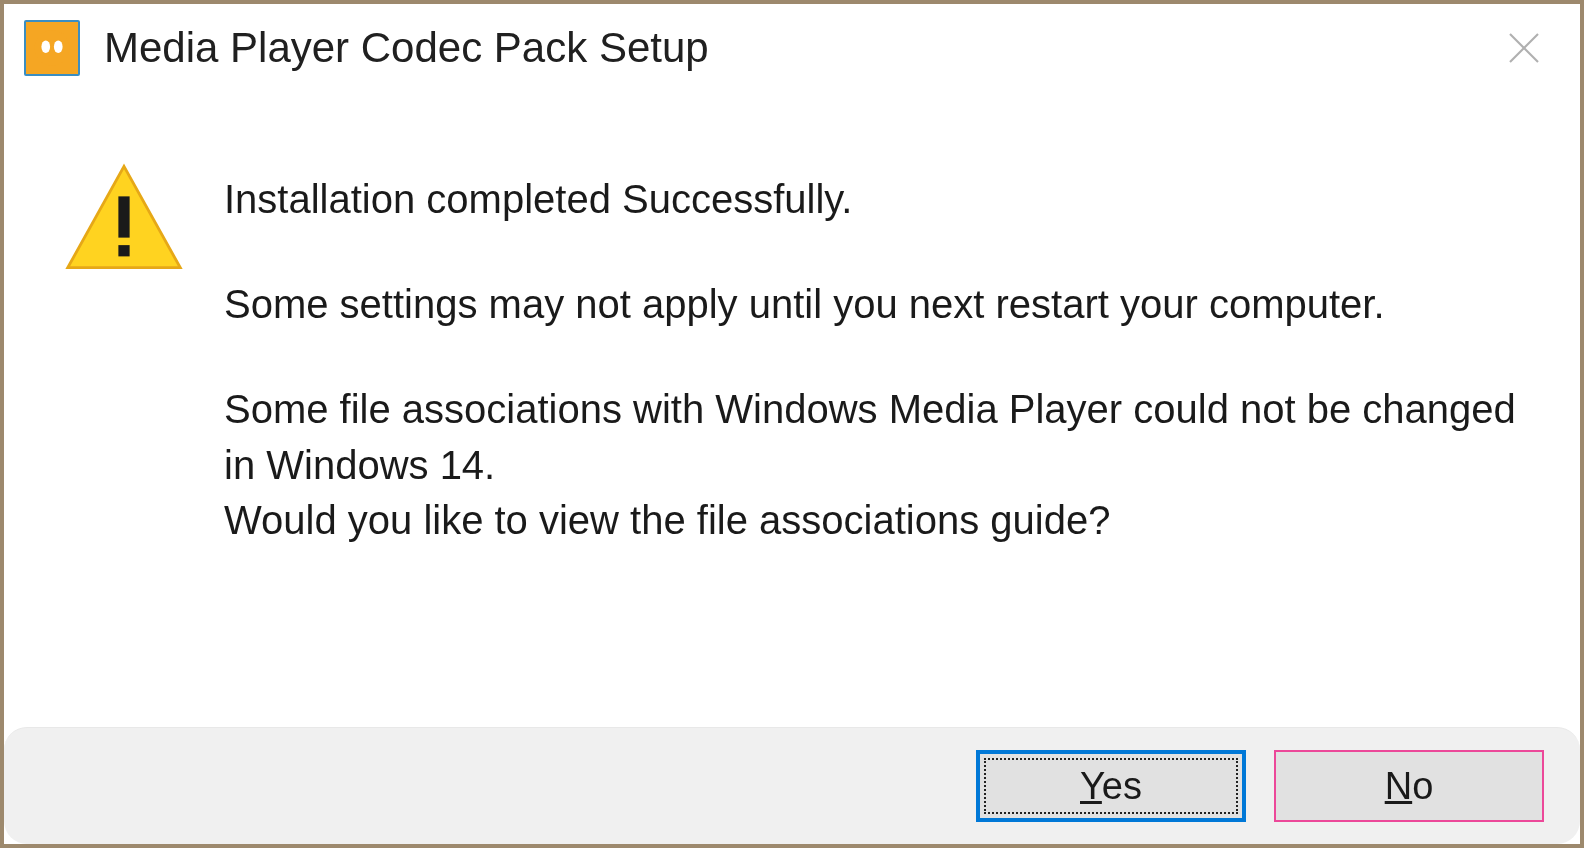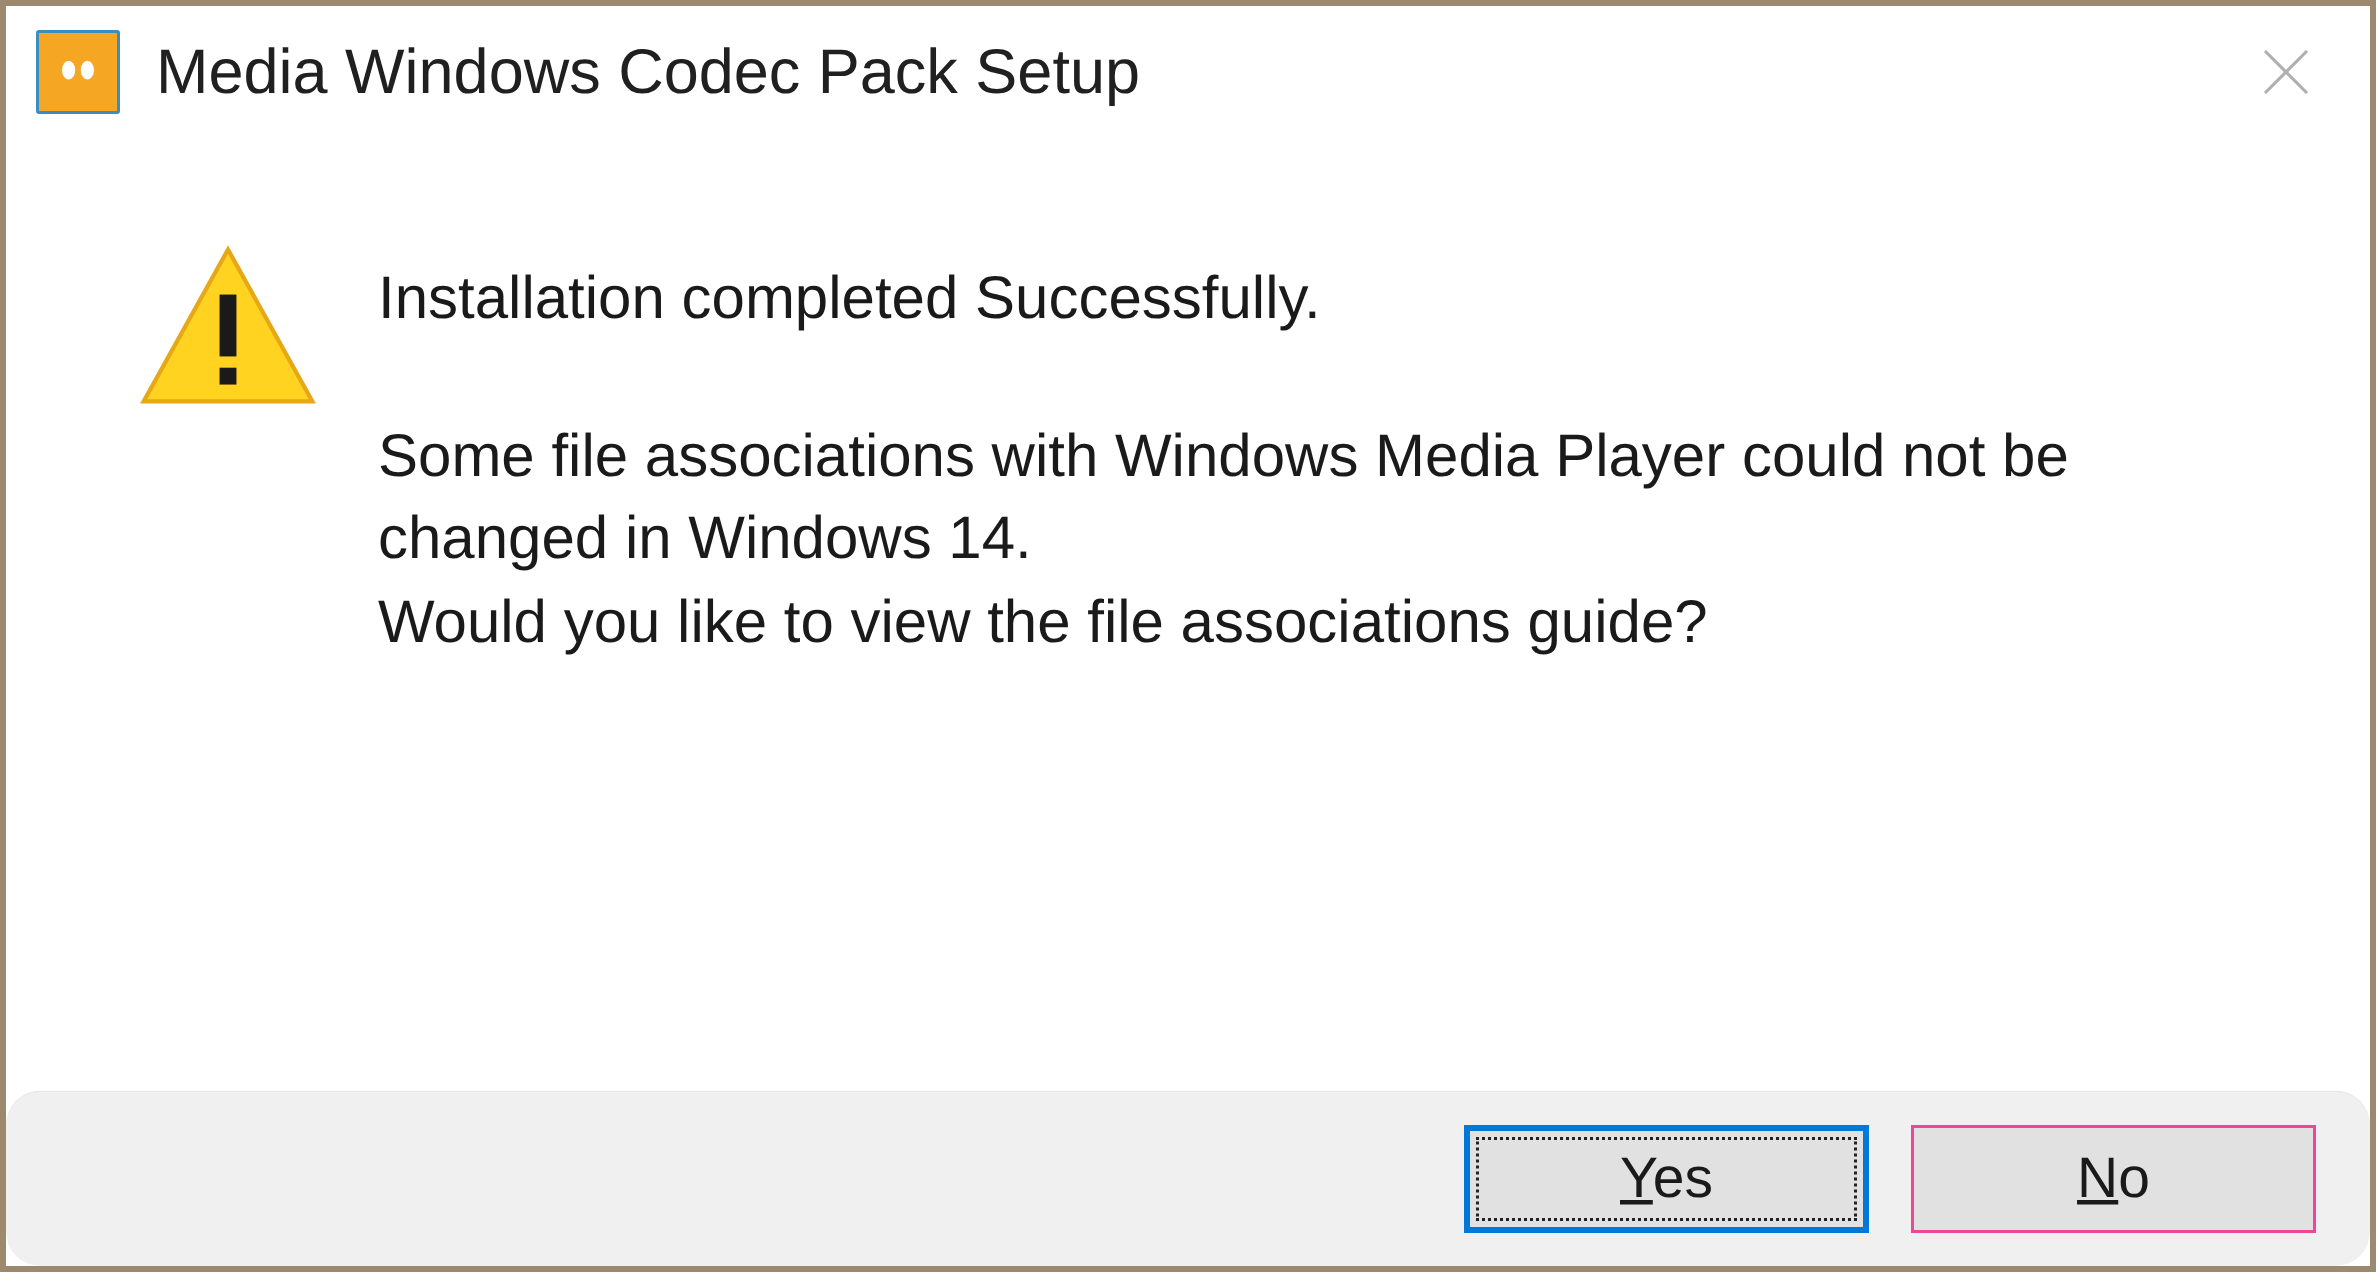--- a/index.html
+++ b/index.html
@@ -58,21 +58,21 @@
       color: #aaaaaa;
       cursor: default;
     }
     .close-btn svg {
       width: 42px;
       height: 42px;
     }
     .content {
       flex: 1;
       display: flex;
-      padding: 80px 40px 20px 88px;
+      padding: 80px 40px 20px 60px;
       align-items: flex-start;
     }
     .warn-icon {
       width: 120px;
       flex-shrink: 0;
       margin-right: 40px;
       margin-top: -10px;
     }
     .warn-icon svg {
       width: 120px;
@@ -127,39 +127,40 @@
 <div class="dialog">
 
   <div class="titlebar">
     <div class="app-icon">
       <svg viewBox="0 0 32 32" width="40" height="40">
         <circle cx="16" cy="16" r="14" fill="#f5a623"></circle>
         <ellipse cx="11" cy="15" rx="3.5" ry="5" fill="#ffffff"></ellipse>
         <ellipse cx="21" cy="15" rx="3.5" ry="5" fill="#ffffff"></ellipse>
       </svg>
     </div>
-    <div class="title-text">Media Windows Codec Pack Setup</div>
+    <div class="title-text">Media Player Codec Pack Setup</div>
     <div class="close-btn">
       <svg viewBox="0 0 24 24" stroke="#b0b0b0" stroke-width="1.2" fill="none">
         <line x1="4" y1="4" x2="20" y2="20"></line>
         <line x1="20" y1="4" x2="4" y2="20"></line>
       </svg>
     </div>
   </div>
 
   <div class="content">
     <div class="warn-icon">
       <svg viewBox="0 0 64 58">
         <polygon points="32,2 62,56 2,56" fill="#ffd320" stroke="#e6a817" stroke-width="1.5"></polygon>
         <rect x="29" y="18" width="6" height="22" fill="#1a1a1a"></rect>
         <rect x="29" y="44" width="6" height="6" fill="#1a1a1a"></rect>
       </svg>
     </div>
     <div class="message-block">
       <p>Installation completed Successfully.</p>
+      <p>Some settings may not apply until you next restart your computer.</p>
       <p>
         <span>Some file associations with Windows Media Player could not be changed in Windows 14.</span><br>
         <span>Would you like to view the file associations guide?</span>
       </p>
     </div>
   </div>
 
   <div class="button-bar">
     <button class="btn btn-default">
       <span><span class="accel">Y</span><span>es</span></span>

